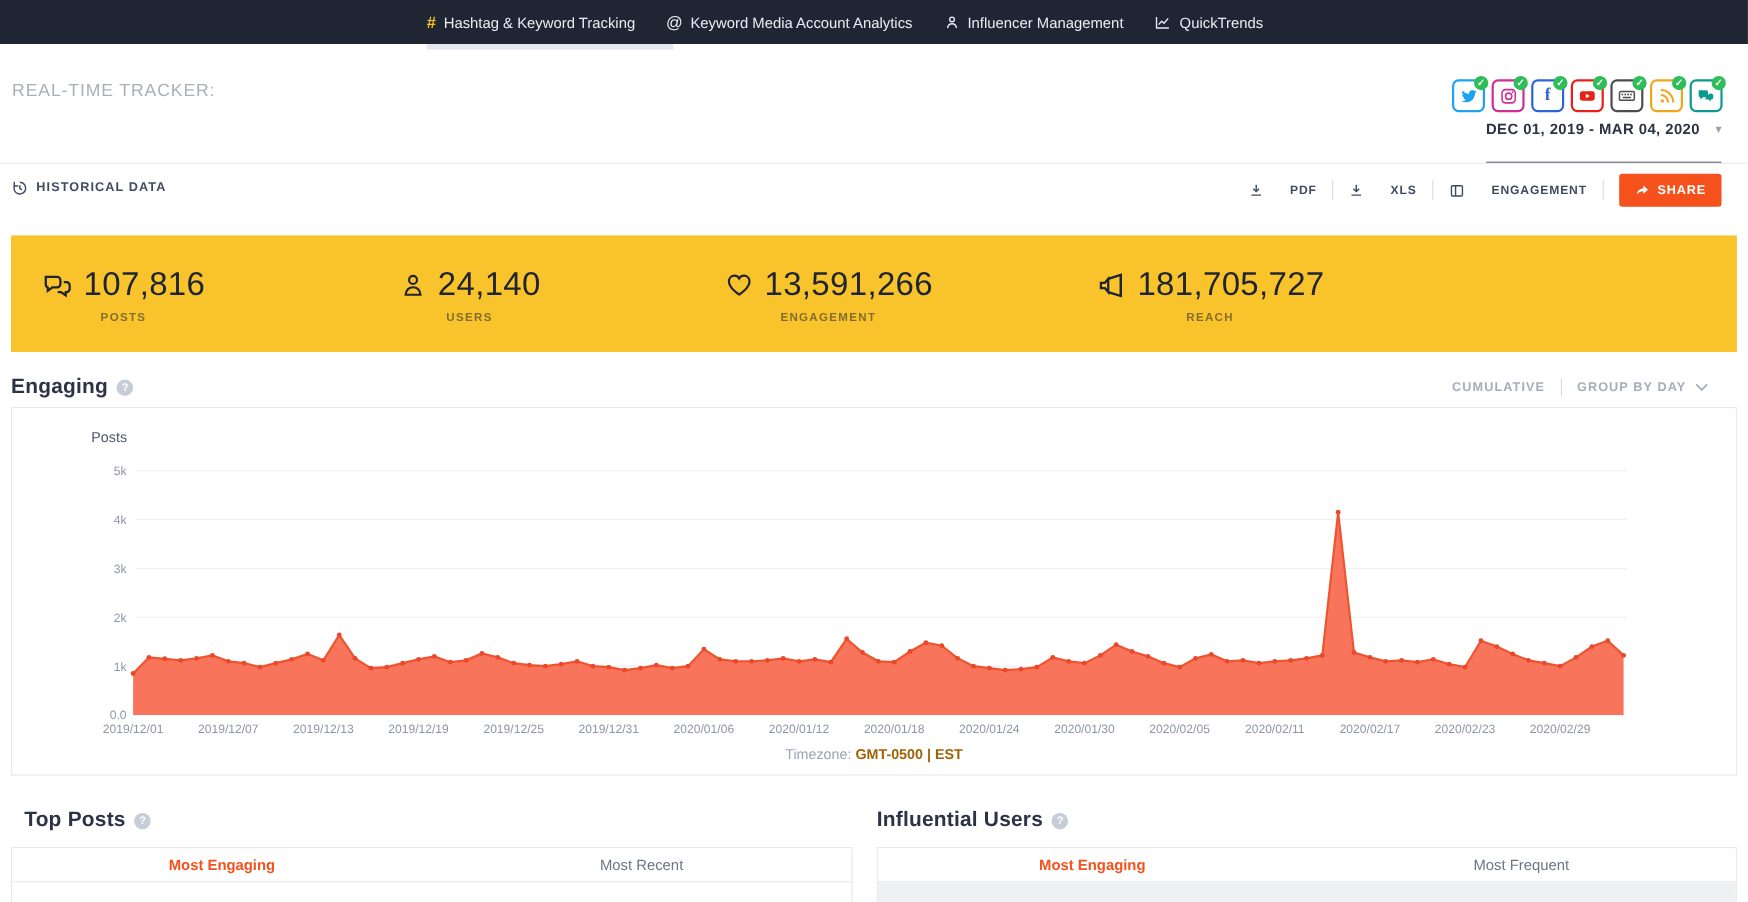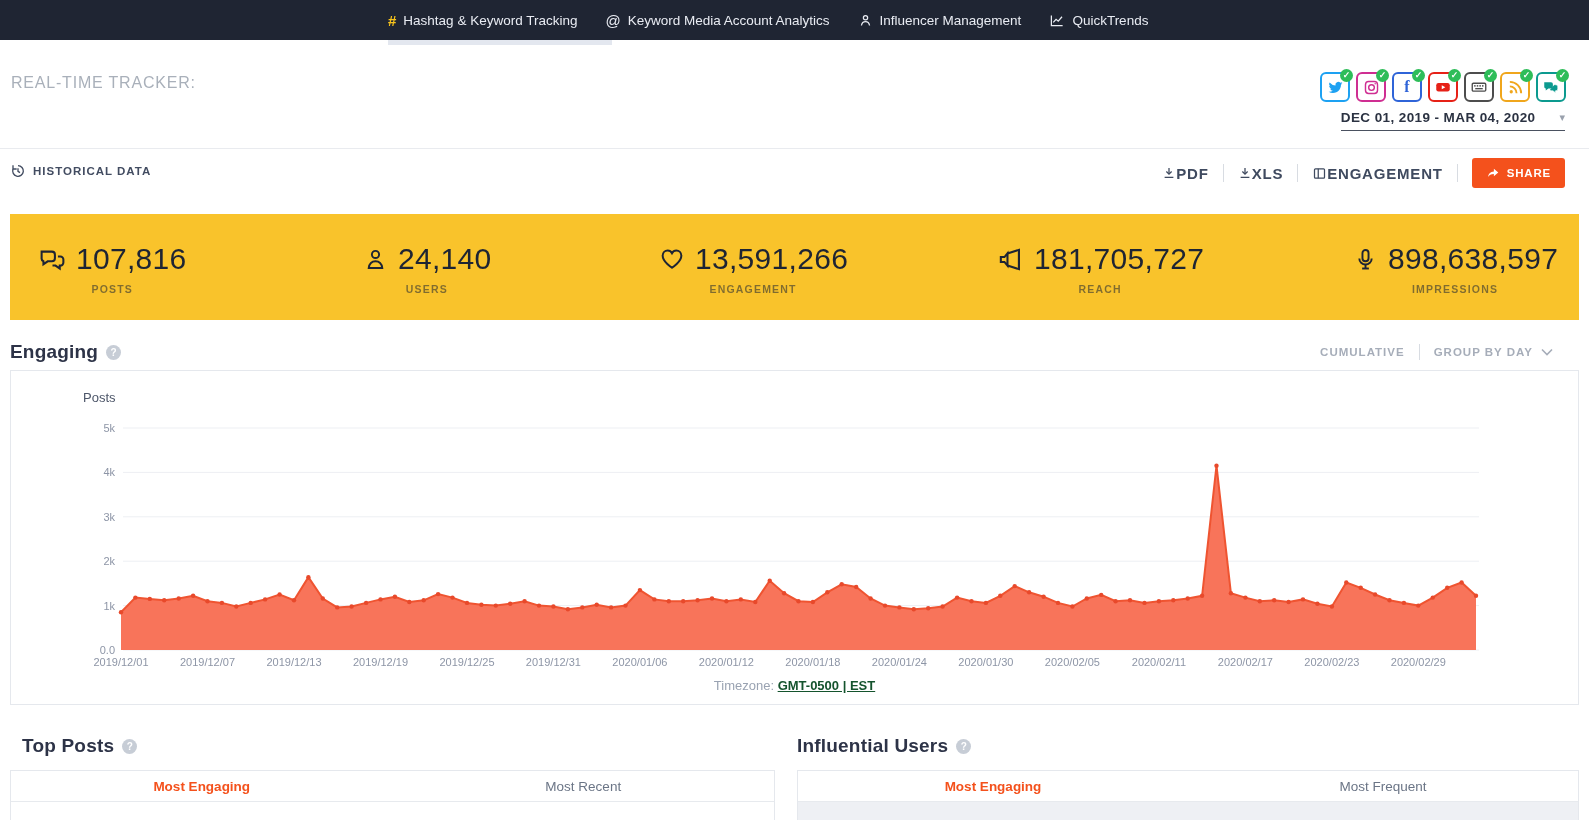--- a/index.html
+++ b/index.html
@@ -27,32 +27,32 @@
                    background:#2ebd59; color:#fff; font-size:9px; line-height:13px; text-align:center; font-weight:700; }
   .soc-twitter { border-color:#1da1f2; }
   .soc-instagram { border-color:#cf2e92; }
   .soc-facebook { border-color:#2f64d8; }
   .soc-youtube { border-color:#e62117; }
   .soc-news { border-color:#4d4d4d; }
   .soc-rss { border-color:#f0a61c; }
   .soc-forums { border-color:#0c9a8f; }
   .fb-f { color:#2f64d8; font-weight:700; font-size:16px; font-family:"Liberation Serif", serif; }
 
-  .date-select { position:absolute; top:110px; right:24px; display:flex; align-items:center; gap:24px;
-                 border-bottom:1px solid #4a5160; padding-bottom:5px; cursor:pointer; }
+  .date-select { position:absolute; top:110px; right:24px; display:flex; align-items:center; gap:14px;
+                 border-bottom:1px solid #4a5160; padding-bottom:22px; cursor:pointer; }
   .date-text { font-size:13.5px; font-weight:700; letter-spacing:.4px; color:#2b3242; }
   .date-caret { color:#9aa1ad; font-size:11px; }
 
   .divider { position:absolute; left:0; top:148px; width:1589px; height:1px; background:#e9ebef; }
 
   
   .hist { position:absolute; left:10px; top:163px; display:flex; align-items:center; gap:7px;
           font-size:11.5px; letter-spacing:1px; color:#424c61; font-weight:700; }
   .toolbar { position:absolute; top:158px; right:24px; display:flex; align-items:center; gap:14px; }
-  .tool-btn { display:flex; align-items:center; gap:0; font-size:15px; letter-spacing:.8px;
+  .tool-btn { display:flex; align-items:center; gap:24px; font-size:11px; letter-spacing:.8px;
               color:#3f4a5f; font-weight:700; cursor:pointer; }
   .tool-sep { width:1px; height:18px; background:#d8dce2; }
   .share-btn { display:flex; align-items:center; gap:7px; background:#f4511c; color:#fff; font-size:11.5px;
                letter-spacing:.8px; font-weight:700; padding:8px 14px; border-radius:3px; cursor:pointer; }
 
   
   .stats-banner { position:absolute; left:10px; top:214px; width:1569px; height:106px; background:#f9c32b; }
   .stat { position:absolute; top:28px; }
   .stat-row { display:flex; align-items:center; gap:9px; color:#1e2433; }
   .stat-value { font-size:30px; font-weight:500; letter-spacing:.3px; }
@@ -65,21 +65,21 @@
           font-size:10px; line-height:15px; text-align:center; font-weight:700; vertical-align:2px; cursor:pointer; }
   .timeline-head { position:absolute; left:10px; top:341px; display:flex; align-items:center; gap:8px; }
   .timeline-controls { position:absolute; top:344px; right:36px; display:flex; align-items:center; gap:14px;
                        font-size:11.5px; letter-spacing:1px; color:#a6adb9; font-weight:700; }
   .tc-sep { width:1px; height:16px; background:#d8dce2; }
   .tc-item { cursor:pointer; display:flex; align-items:center; gap:8px; }
 
   .chart-card { position:absolute; left:10px; top:370px; width:1569px; height:335px; border:1px solid #e5e8ed; background:#fff; }
   .chart-ylabel { position:absolute; left:72px; top:19px; font-size:13px; color:#4d5669; }
   .tz { position:absolute; left:0; top:307px; width:100%; text-align:center; font-size:13px; color:#9aa3b2; }
-  .tz b { color:#14532d; font-weight:700;text-decoration:underline; }
+  .tz b { color:#a16207; font-weight:700; }
 
   
   .bottom-head { position:absolute; display:flex; align-items:center; gap:8px; top:735px; }
   .bh-left { left:10px;margin-left:12px; } .bh-right { left:797px; }
   .tab-card { position:absolute; top:770px; border:1px solid #e5e8ed; background:#fff; height:60px; }
   .tab-card-left { left:10px; width:765px; }
   .tab-card-right { left:797px; width:782px; }
   .tab-row { display:flex; height:31px; border-bottom:1px solid #e7eaee; }
   .tab-cell { flex:1; display:flex; align-items:center; justify-content:center; font-size:13.5px; color:#6b7586; cursor:pointer; }
   .tab-cell.active { color:#f4511c; font-weight:700; }
@@ -259,32 +259,20 @@
   <div class="stat stat-4">
     <div class="stat-row">
       <svg width="29" height="29" viewBox="0 0 24 24" fill="none" stroke="#1e2433" stroke-width="1.7">
         <path d="M4 10v4h3l2.5 3v-10L7 10z"></path>
           <path d="M9.5 7L19 4v16l-9.5-3"></path>
           <path d="M19 4v16"></path>
       </svg>
       <span class="stat-value">181,705,727</span>
     </div>
     <div class="stat-label">REACH</div>
-  </div>
-  <div class="stat stat-5">
-    <div class="stat-row">
-      <svg width="27" height="27" viewBox="0 0 24 24" fill="none" stroke="#1e2433" stroke-width="1.7">
-        <rect x="9.3" y="3.5" width="5.4" height="10" rx="2.7"></rect>
-          <path d="M6.5 11a5.5 5.5 0 0 0 11 0"></path>
-          <path d="M12 16.5v3.5"></path>
-          <path d="M9 20h6"></path>
-      </svg>
-      <span class="stat-value">898,638,597</span>
-    </div>
-    <div class="stat-label">IMPRESSIONS</div>
   </div>
 </div>
 
 <div class="timeline-head">
   <span class="section-title">Engaging</span>
   <span class="help">?</span>
 </div>
 <div class="timeline-controls">
   <span class="tc-item">CUMULATIVE</span>
   <span class="tc-sep"></span>

